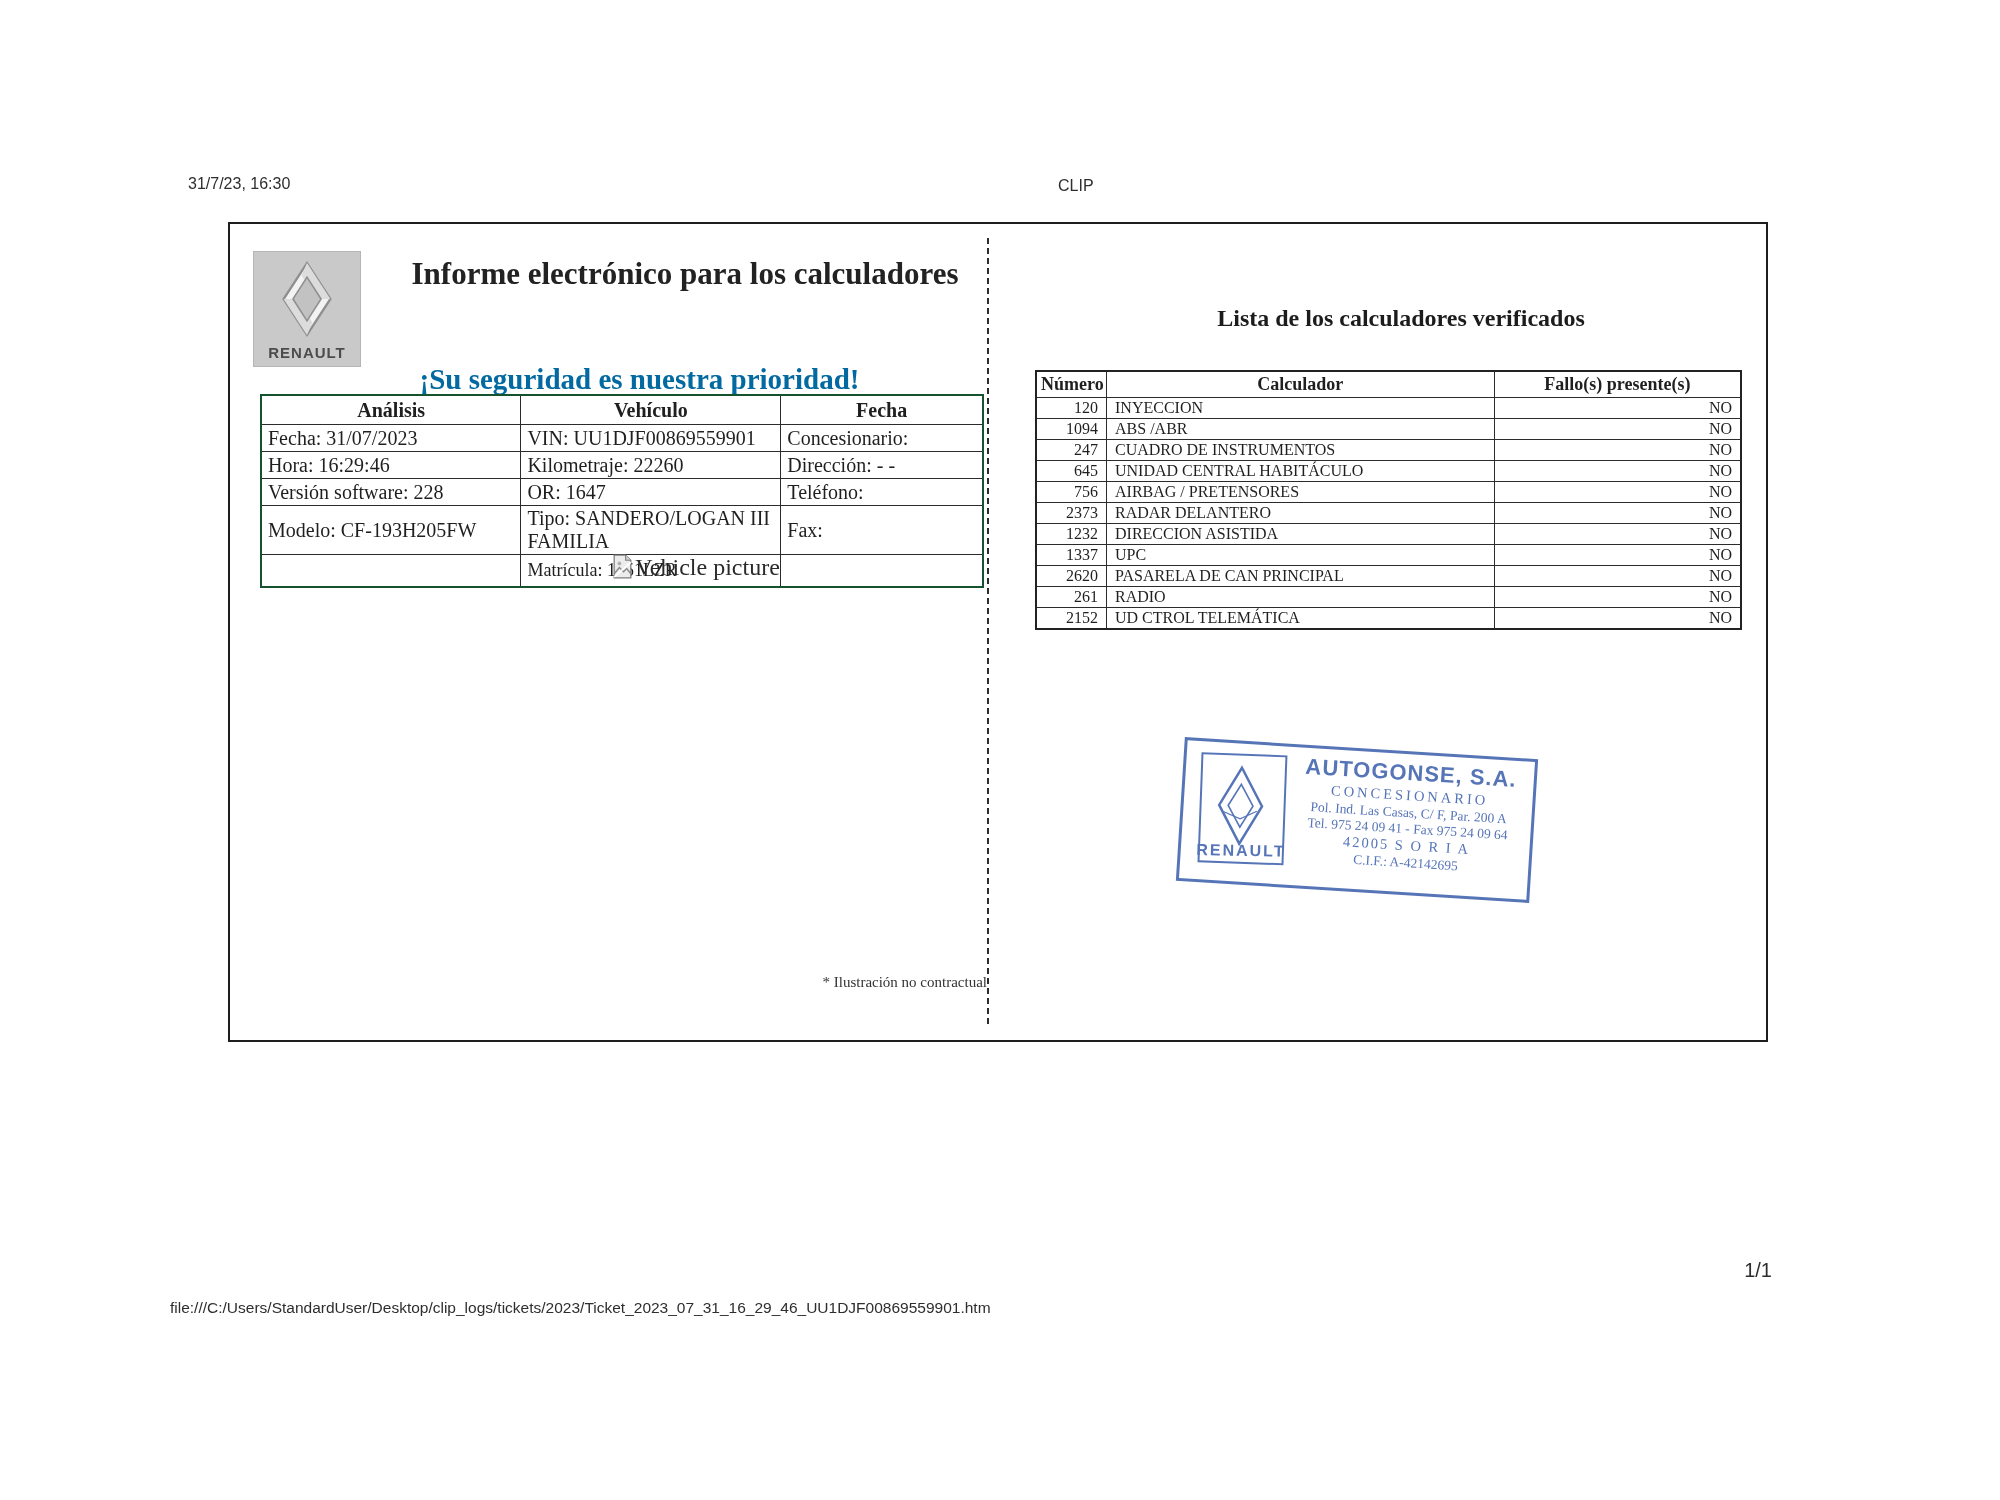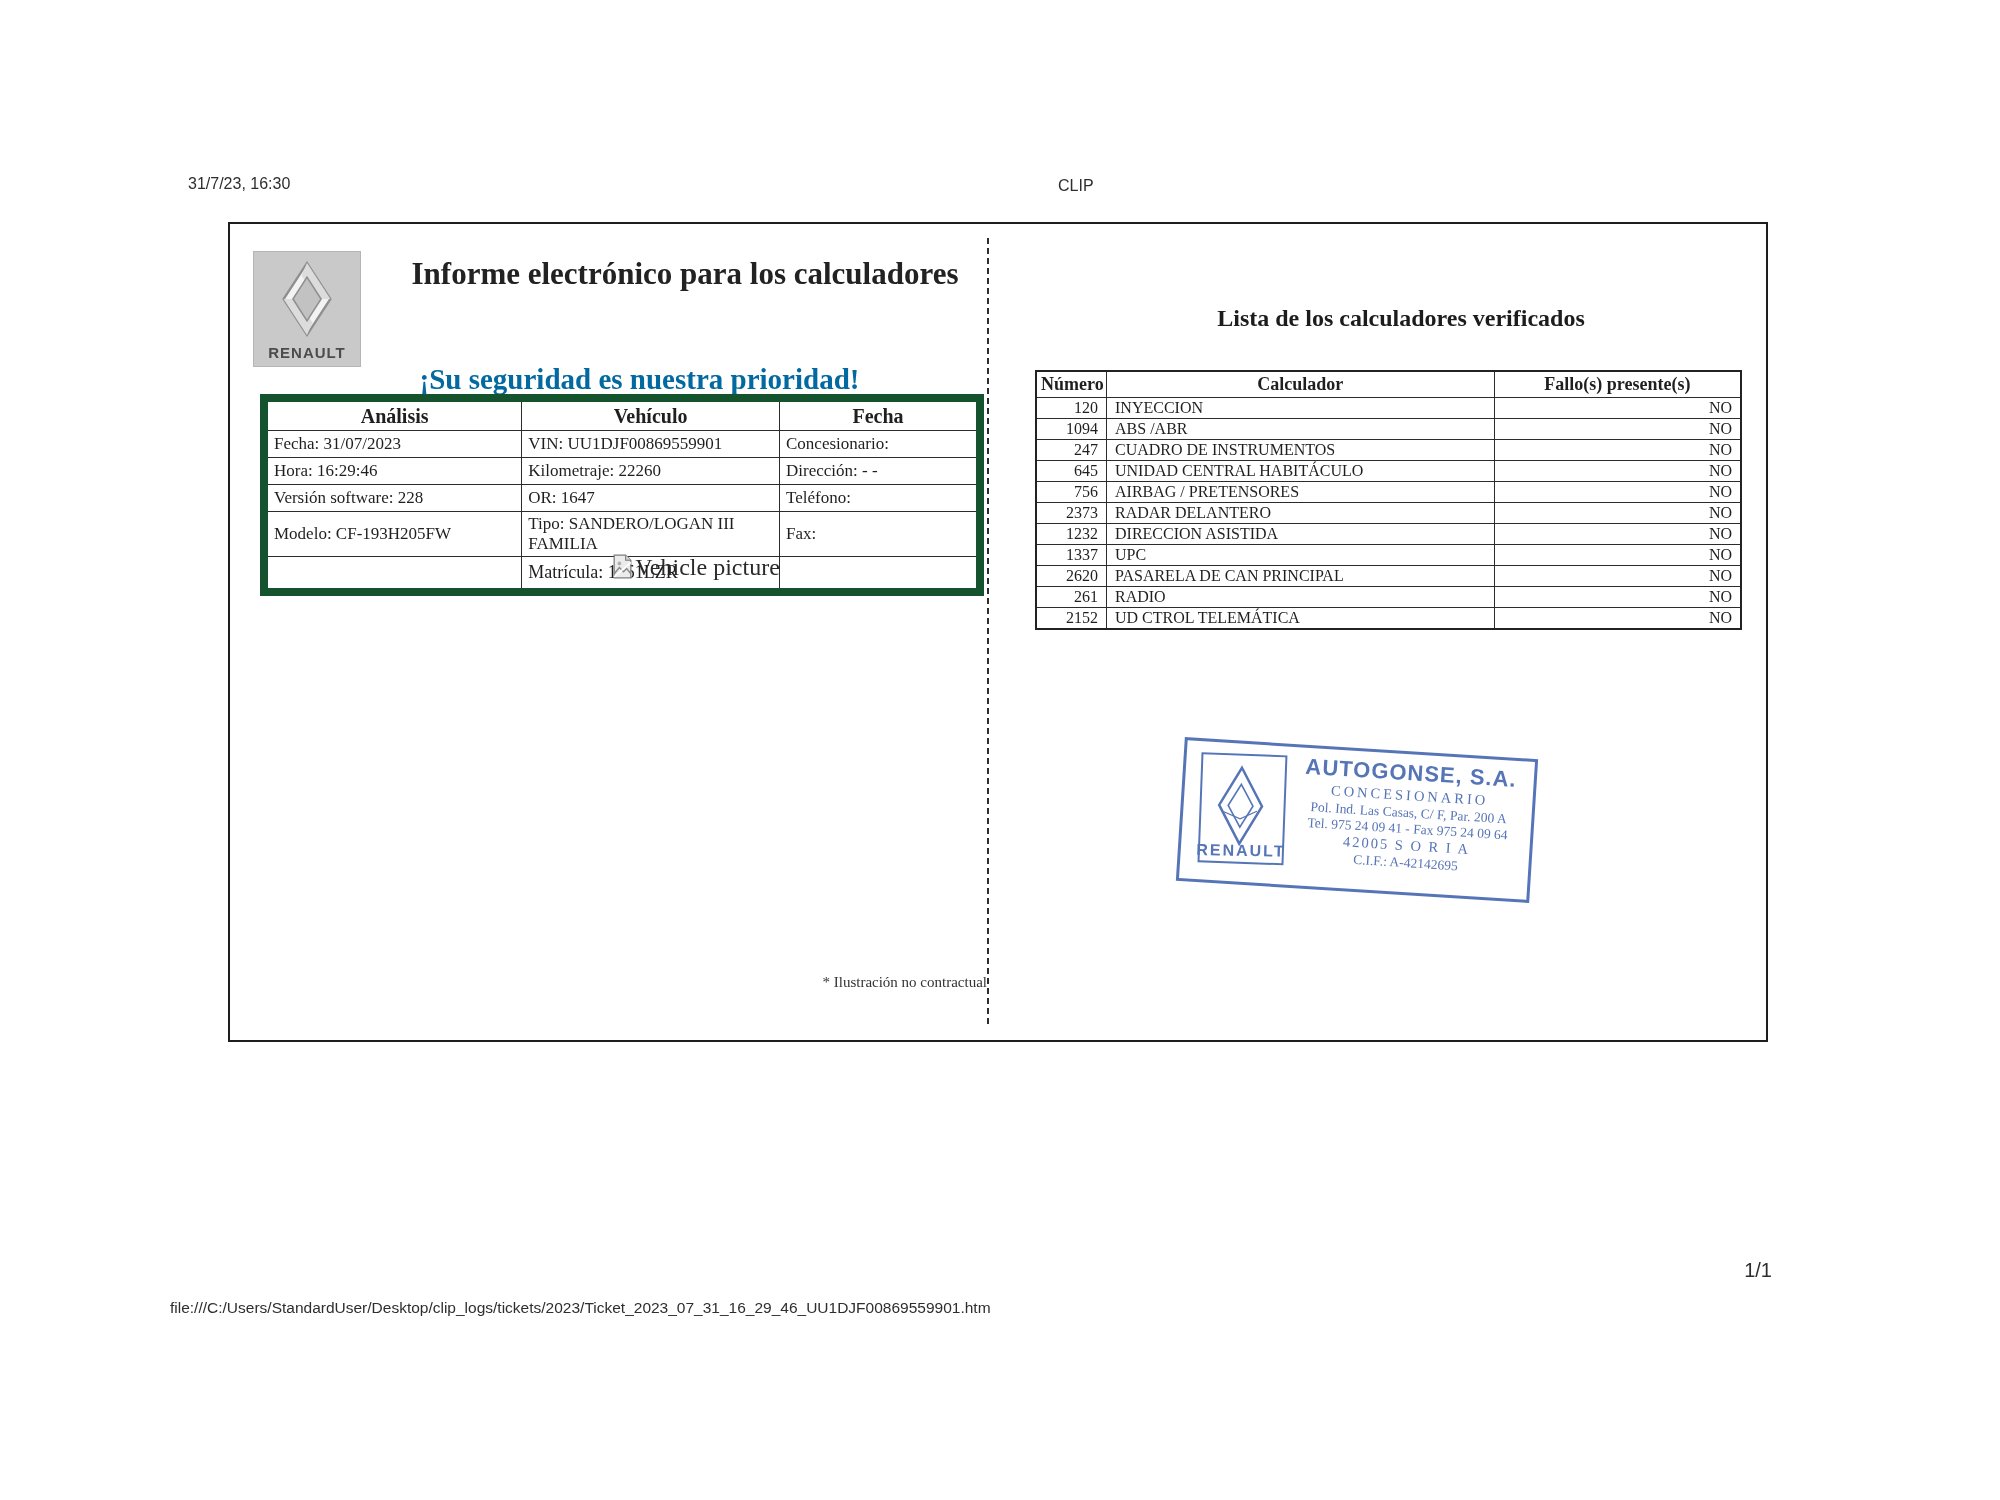--- a/index.html
+++ b/index.html
@@ -25,24 +25,24 @@
   .renault-logo-text{position:absolute;left:0;bottom:5px;width:100%;text-align:center;
     font-family:"Liberation Sans",sans-serif;font-weight:bold;font-size:15px;
     letter-spacing:1px;color:#4c4c4c;}
   .report-title{position:absolute;left:150px;top:30px;width:610px;margin:0;
     font-size:31px;font-weight:bold;text-align:center;line-height:1.3;color:#222;}
   .report-subtitle{position:absolute;left:30px;top:127px;width:735px;margin:12px;
     font-size:29px;font-weight:bold;text-align:center;color:#0369a1;}
 
   table{border-collapse:collapse;table-layout:fixed;}
   .info-table{position:absolute;left:30px;top:170px;width:724px;
-    border:8px solid #14532d;}
+    border:2px solid #14532d;}
   .info-table th,.info-table td{border:1.5px solid #2b2b2b;overflow:hidden;}
   .info-table th{font-size:20px;font-weight:bold;text-align:center;height:28px;padding:0 4px;}
-  .info-table td{font-size:17px;text-align:left;padding:1px 6px;vertical-align:middle;}
+  .info-table td{font-size:20px;text-align:left;padding:1px 6px;vertical-align:middle;}
   .info-table tbody tr:nth-child(1) td,
   .info-table tbody tr:nth-child(2) td,
   .info-table tbody tr:nth-child(3) td{height:24px;}
   .info-table tbody tr:nth-child(4) td{height:42px;}
   .info-table tbody tr:nth-child(5) td{height:29px;font-size:18px;}
 
   .vehicle-picture{position:absolute;left:30px;top:330px;width:872px;text-align:center;
     font-size:24px;color:#2a2a2a;}
   .vehicle-picture svg{vertical-align:-4px;margin-right:2px;}
   .illustration-note{position:absolute;left:30px;top:750px;width:727px;text-align:right;

